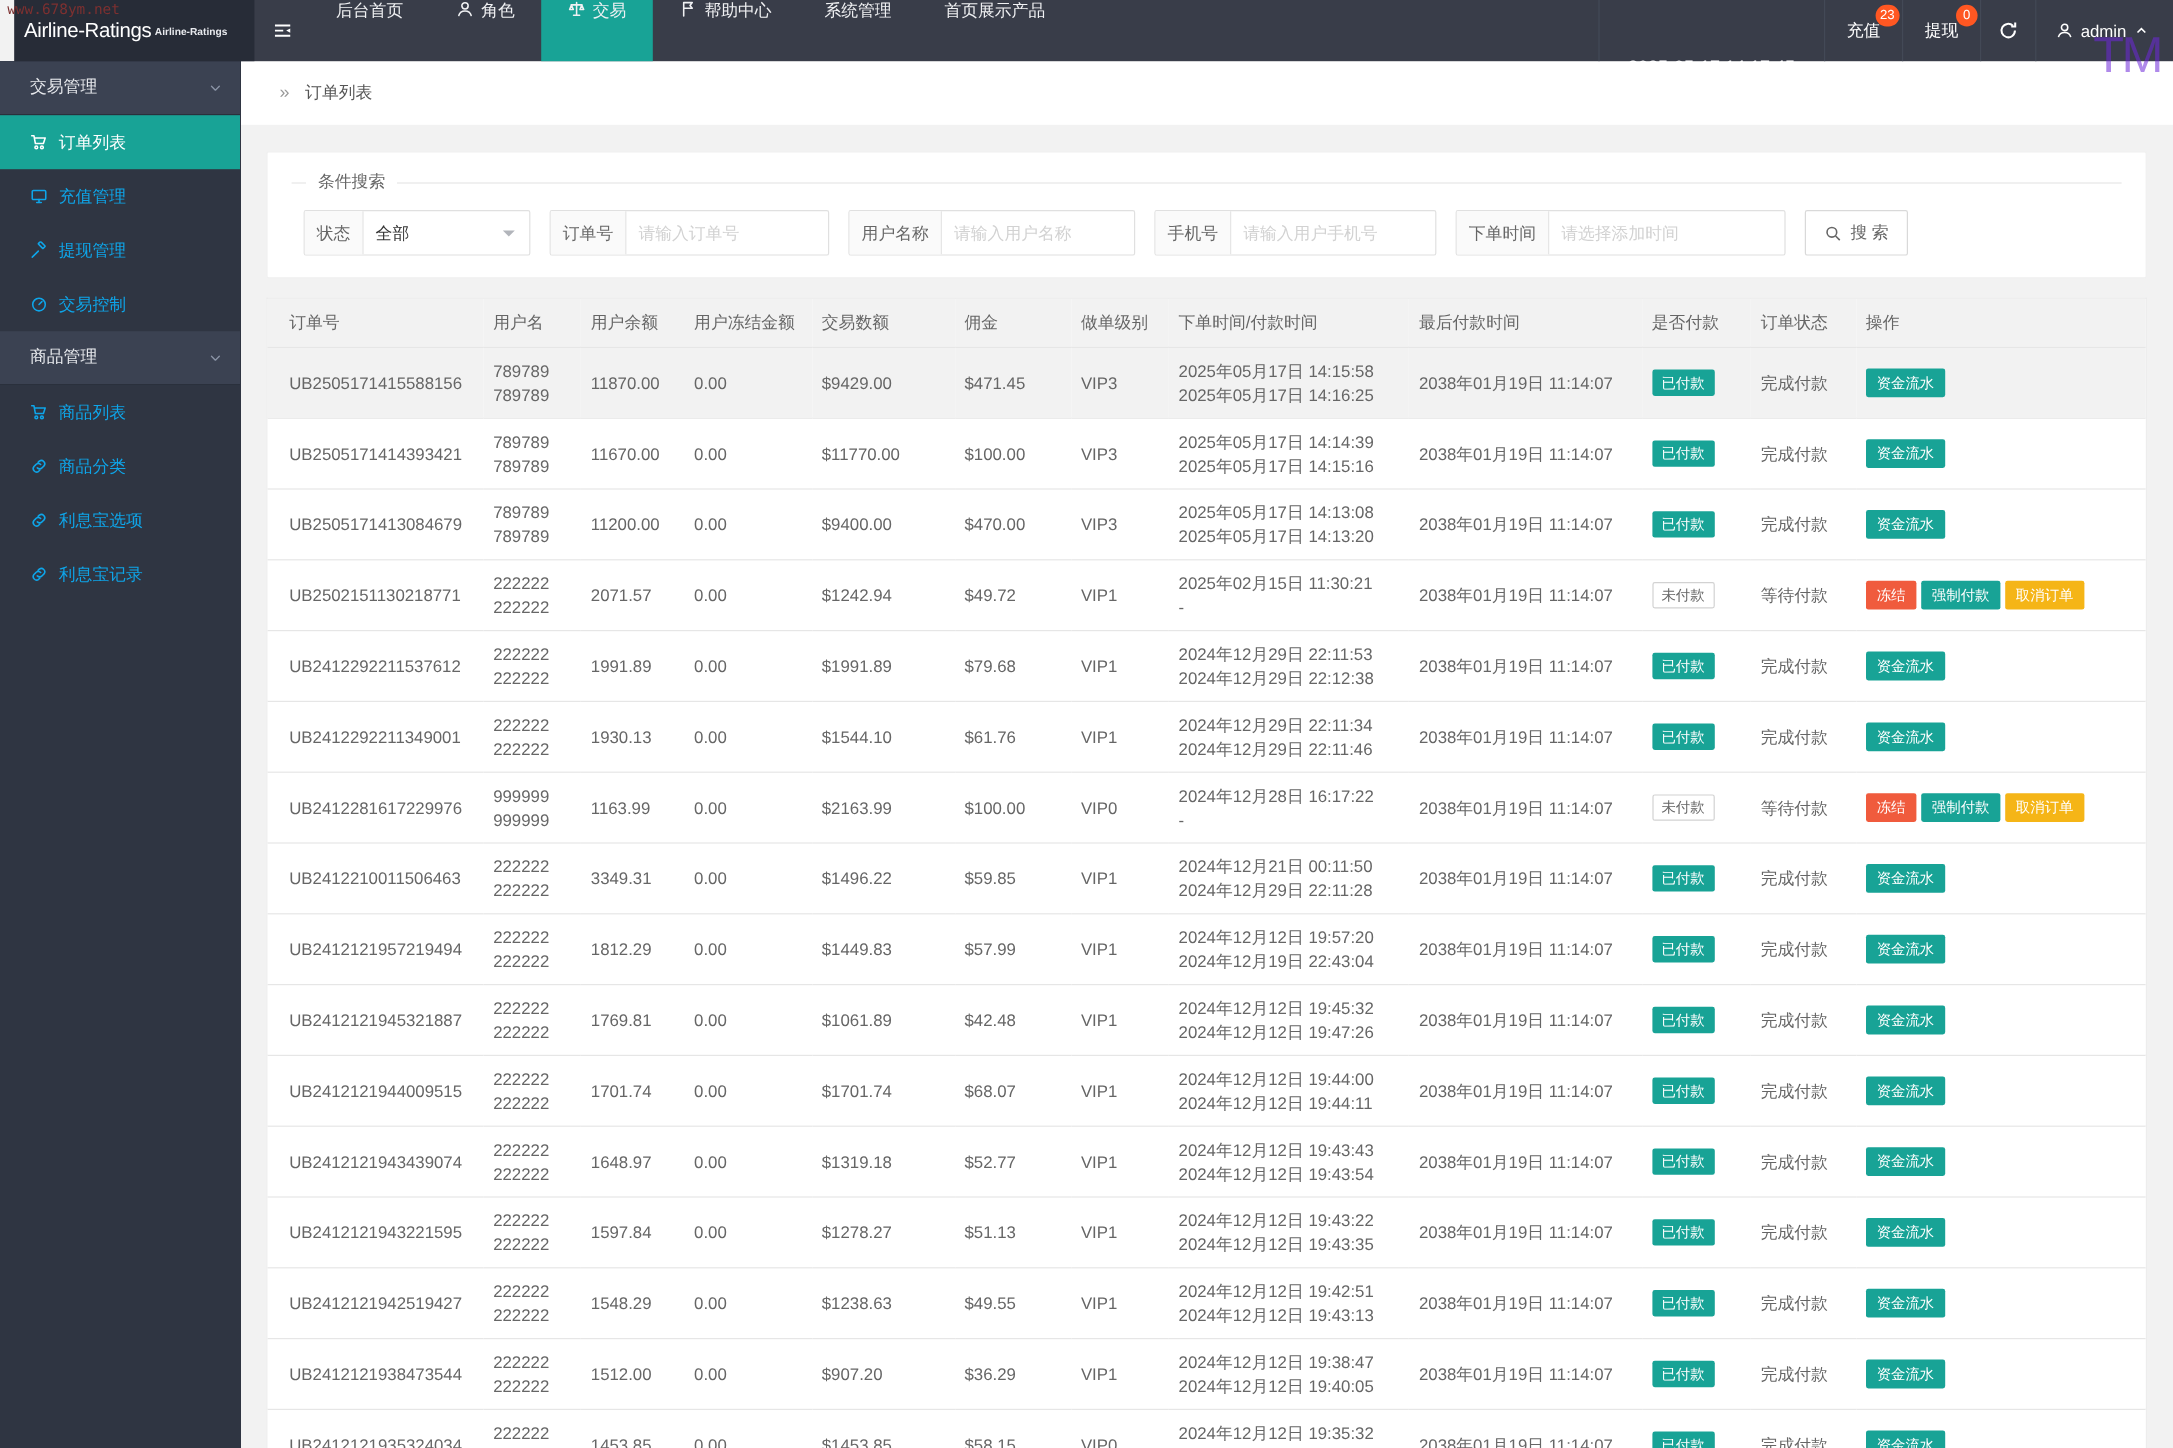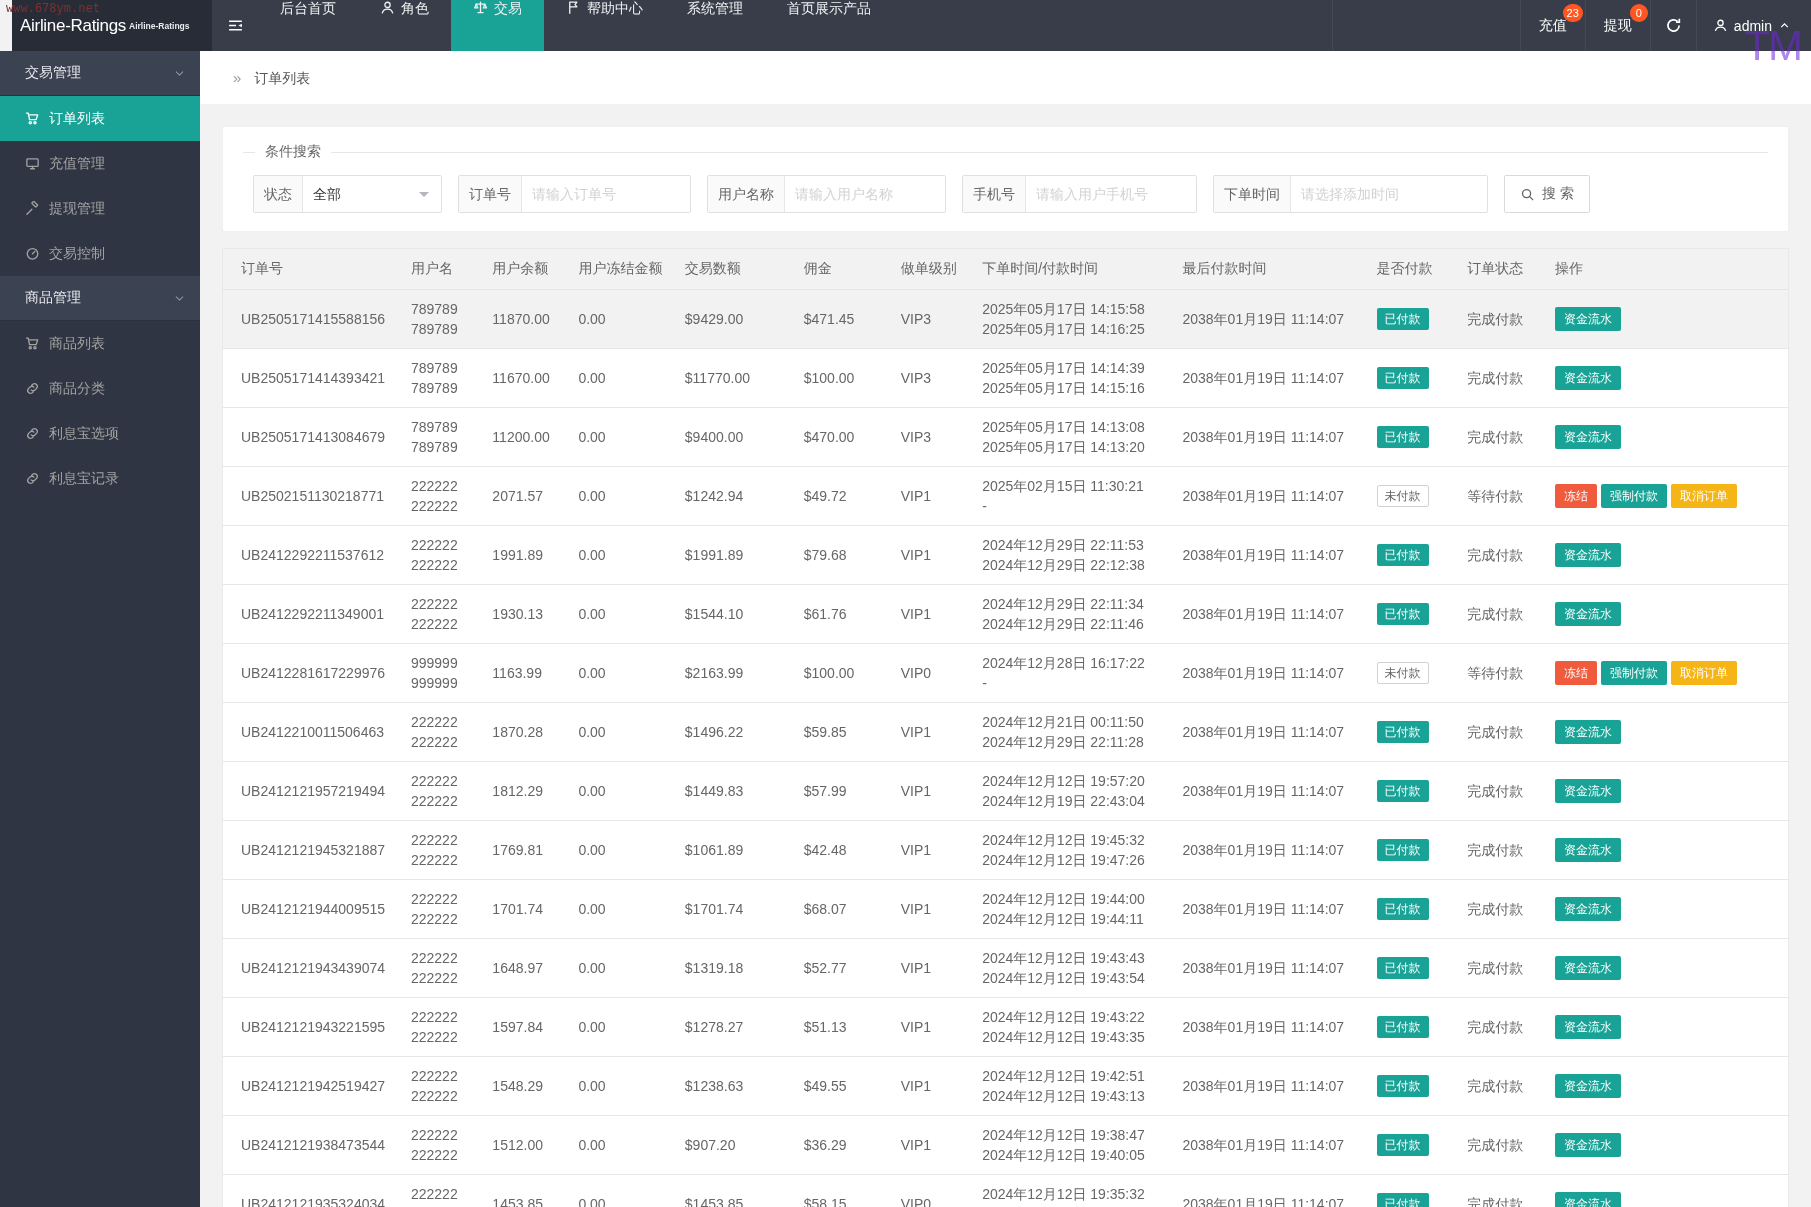--- a/index.html
+++ b/index.html
@@ -29,21 +29,21 @@
 
   
   .wm-url { position:absolute; top:1px; left:6px; z-index:60; color:#7d3030; font-family:"DejaVu Sans Mono",monospace; font-size:12px; }
   .wm-tm { position:absolute; top:22px; right:10px; z-index:100; font-size:42px; font-weight:normal; color:#6d28d9; opacity:0.55; letter-spacing:-2px; }
 
   
   .sidebar { position:fixed; top:51px; left:0; bottom:0; width:200px; background:#2f3542; z-index:30; }
   .side-group { height:45px; background:#3b4252; color:#e8eaee; display:flex; align-items:center; padding:0 14px 0 25px; cursor:pointer; border-bottom:1px solid #2a303c; }
   .sg-label { flex:1 1 auto; }
   .sg-caret { color:#8a93a5; }
-  .side-item { height:45px; display:flex; align-items:center; padding-left:25px; color:#a3a3a3; cursor:pointer; }
+  .side-item { height:45px; display:flex; align-items:center; padding-left:25px; color:#0ea5e9; cursor:pointer; }
   .side-item .icon { margin-right:9px; display:inline-flex; }
   .side-item.active { background:#18a396; color:#fff; }
 
   
   .main { margin-left:200px; padding-top:51px; }
   .breadcrumb-bar { background:#fff; height:53px; line-height:53px; padding-left:33px; color:#555; }
   .bc-sep { color:#999; margin-right:9px; font-size:15px; }
 
   .search-card { margin:22px 22px 0; background:#fff; border:1px solid #f0f0f0; border-radius:2px; padding:10px 12px 16px; }
   fieldset.cond { border:none; border-top:1px solid #e6e6e6; margin:6px 8px 0; }
@@ -474,21 +474,21 @@
             <td><span class="badge plain">未付款</span></td>
             <td>等待付款</td>
             <td><span class="btn red">冻结</span><span class="btn teal">强制付款</span><span class="btn yellow">取消订单</span></td>
           </tr>
           <tr class="">
             <td>UB2412210011506463</td>
             <td>
               <div>222222</div>
               <div>222222</div>
             </td>
-            <td>1870.28</td>
+            <td>3349.31</td>
             <td>0.00</td>
             <td>$1496.22</td>
             <td>$59.85</td>
             <td>VIP1</td>
             <td>
               <div>2024年12月21日 00:11:50</div>
               <div>2024年12月29日 22:11:28</div>
             </td>
             <td>2038年01月19日 11:14:07</td>
             <td><span class="badge teal">已付款</span></td>

